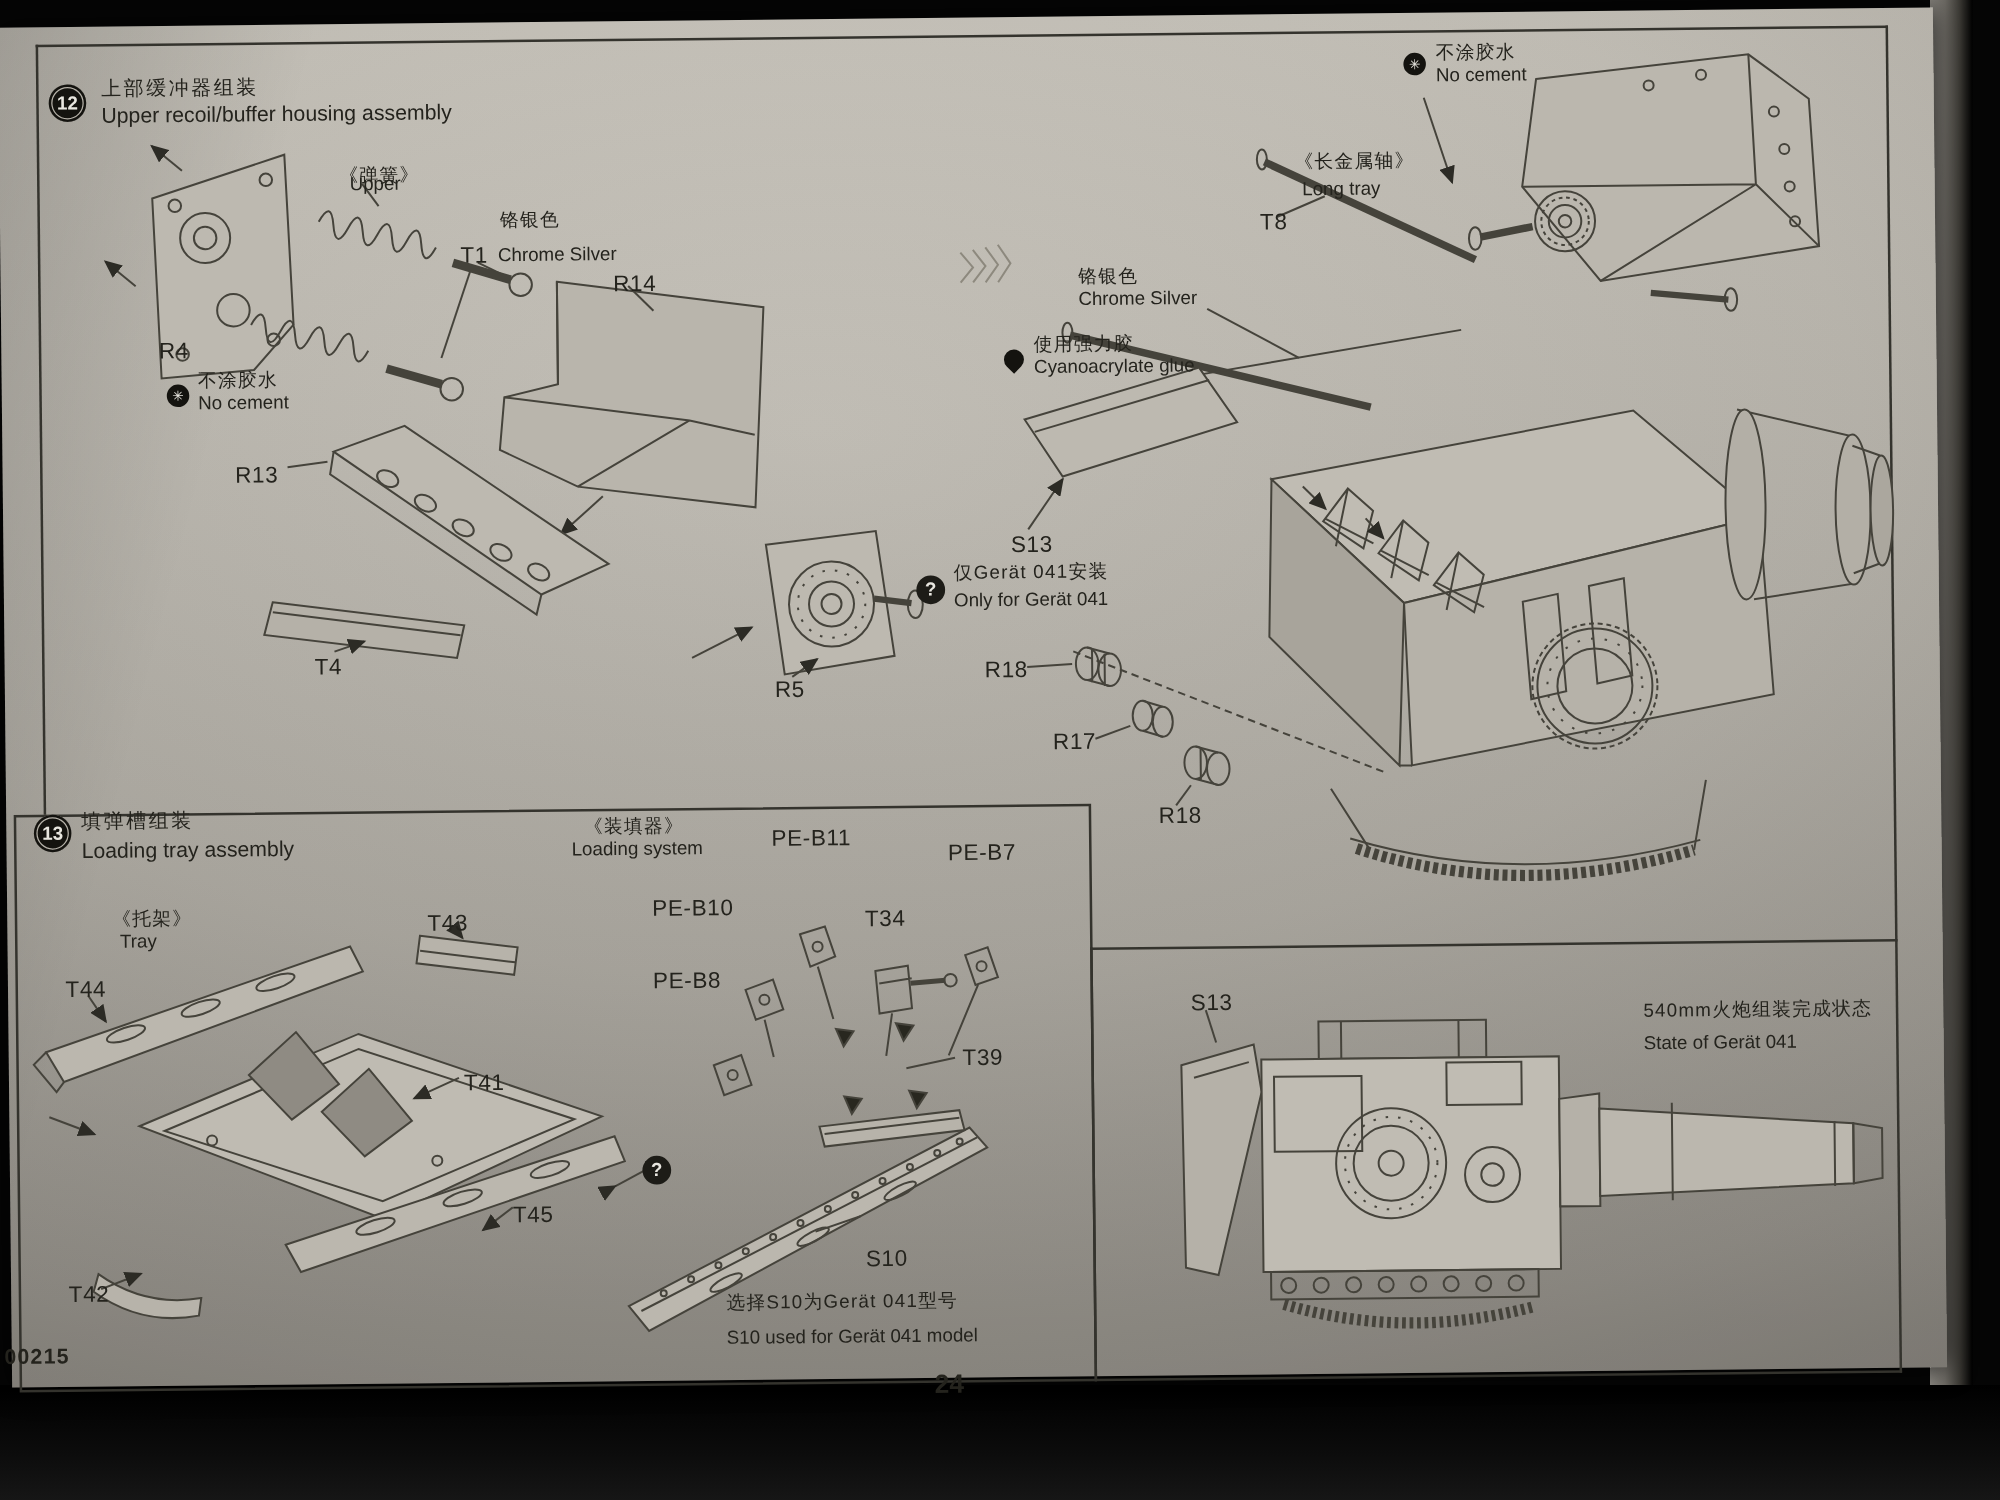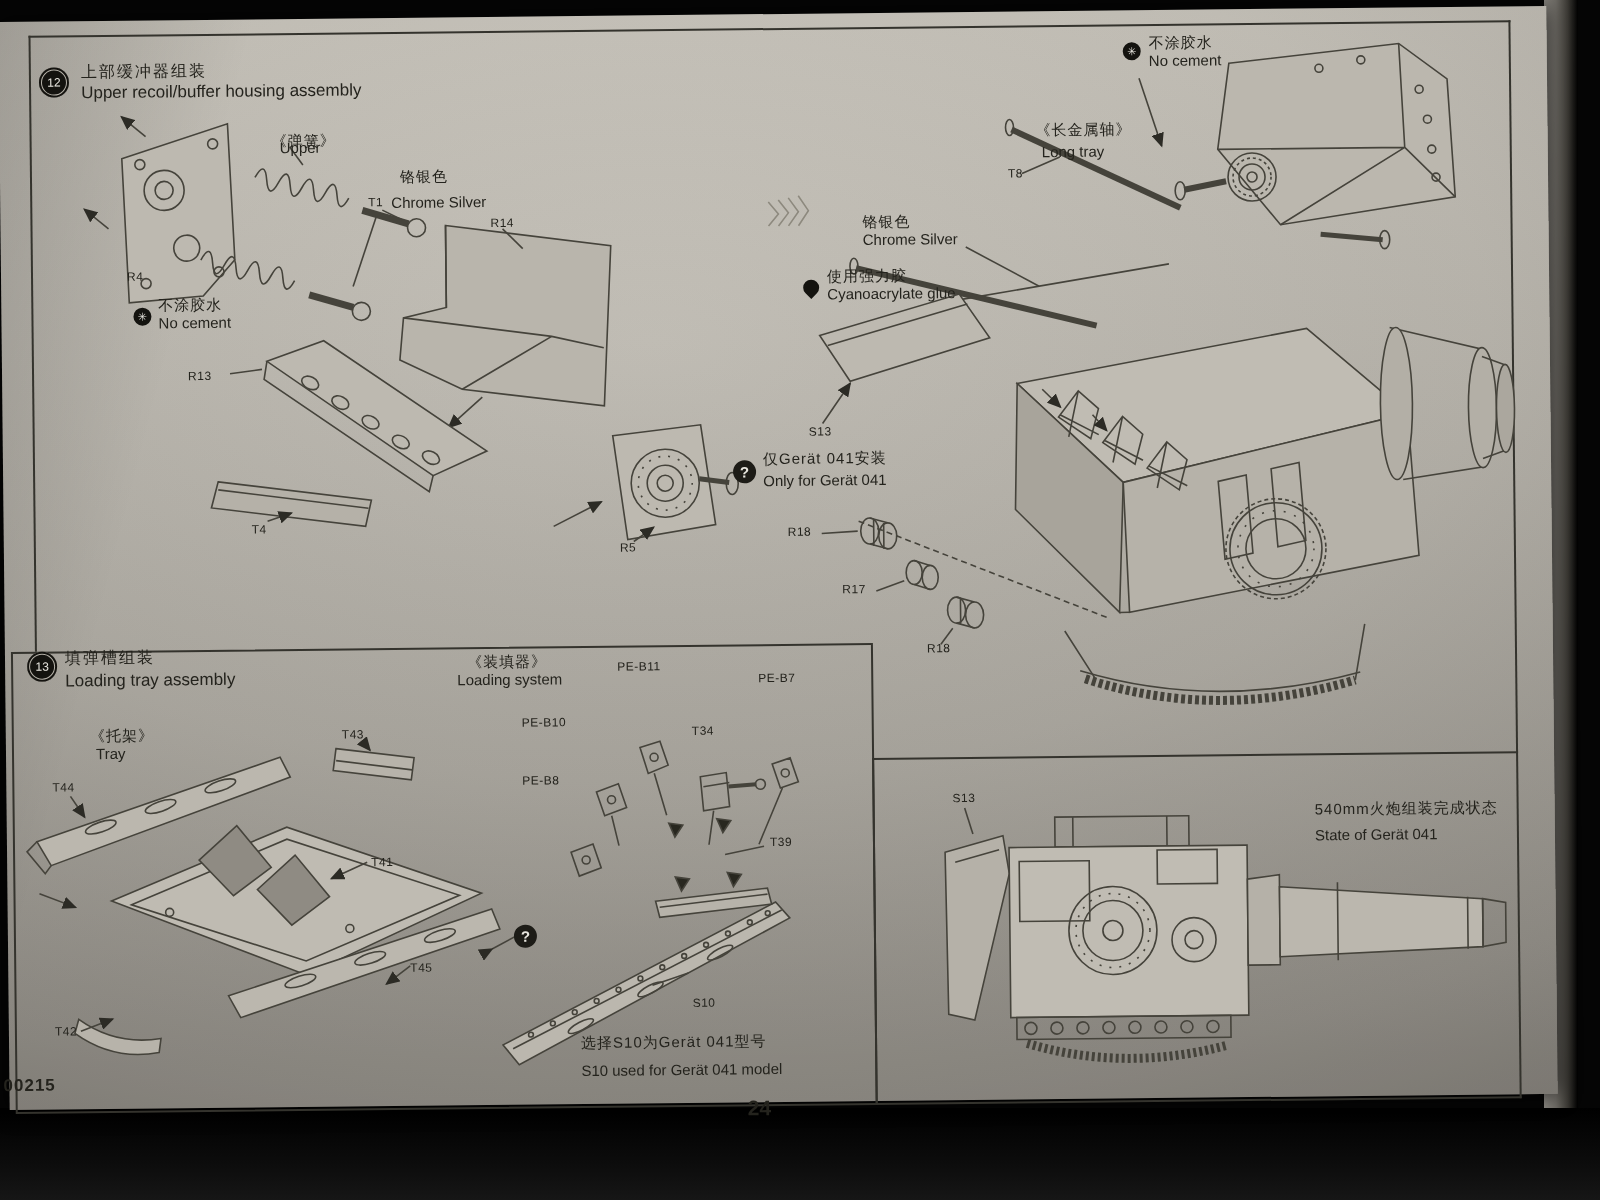--- a/index.html
+++ b/index.html
@@ -22,26 +22,26 @@
       linear-gradient(105deg, rgba(0,0,0,.16), rgba(0,0,0,0) 14%),
       linear-gradient(to bottom, rgba(255,255,255,.05), rgba(0,0,0,.18) 96%),
       radial-gradient(120% 90% at 42% 30%, #c9c5bc 0%, #bcb8af 45%, #a5a199 78%, #8d8982 100%);
     box-shadow:0 0 22px rgba(0,0,0,.8);
   }
   .seg { position:absolute; background:#34332d; }
   .panel-border { position:absolute; border:2px solid #34332d; }
   .lbl { position:absolute; white-space:nowrap; line-height:1.15; }
   .zh { font-size:15px; letter-spacing:1px; }
   .en { font-size:15px; }
-  .part { font-size:12px; letter-spacing:.5px; }
+  .part { font-size:18px; letter-spacing:.5px; }
   .title-zh { font-size:16px; letter-spacing:2px; }
   .title-en { font-size:17px; }
   .badge {
     position:absolute; width:30px; height:30px; border-radius:50%;
-    background:#14130f; color:#e8e6df; font-weight:normal; font-size:12px;
+    background:#14130f; color:#e8e6df; font-weight:bold; font-size:15px;
     display:flex; align-items:center; justify-content:center;
     box-shadow:inset 0 0 0 2px #14130f, inset 0 0 0 3px #b5b1a8;
   }
   .sym {
     position:absolute; width:18px; height:18px; border-radius:50%;
     background:#14130f; color:#e8e6df; font-size:11px;
     display:flex; align-items:center; justify-content:center;
   }
   .qmark {
     position:absolute; width:23px; height:23px; border-radius:50%;

